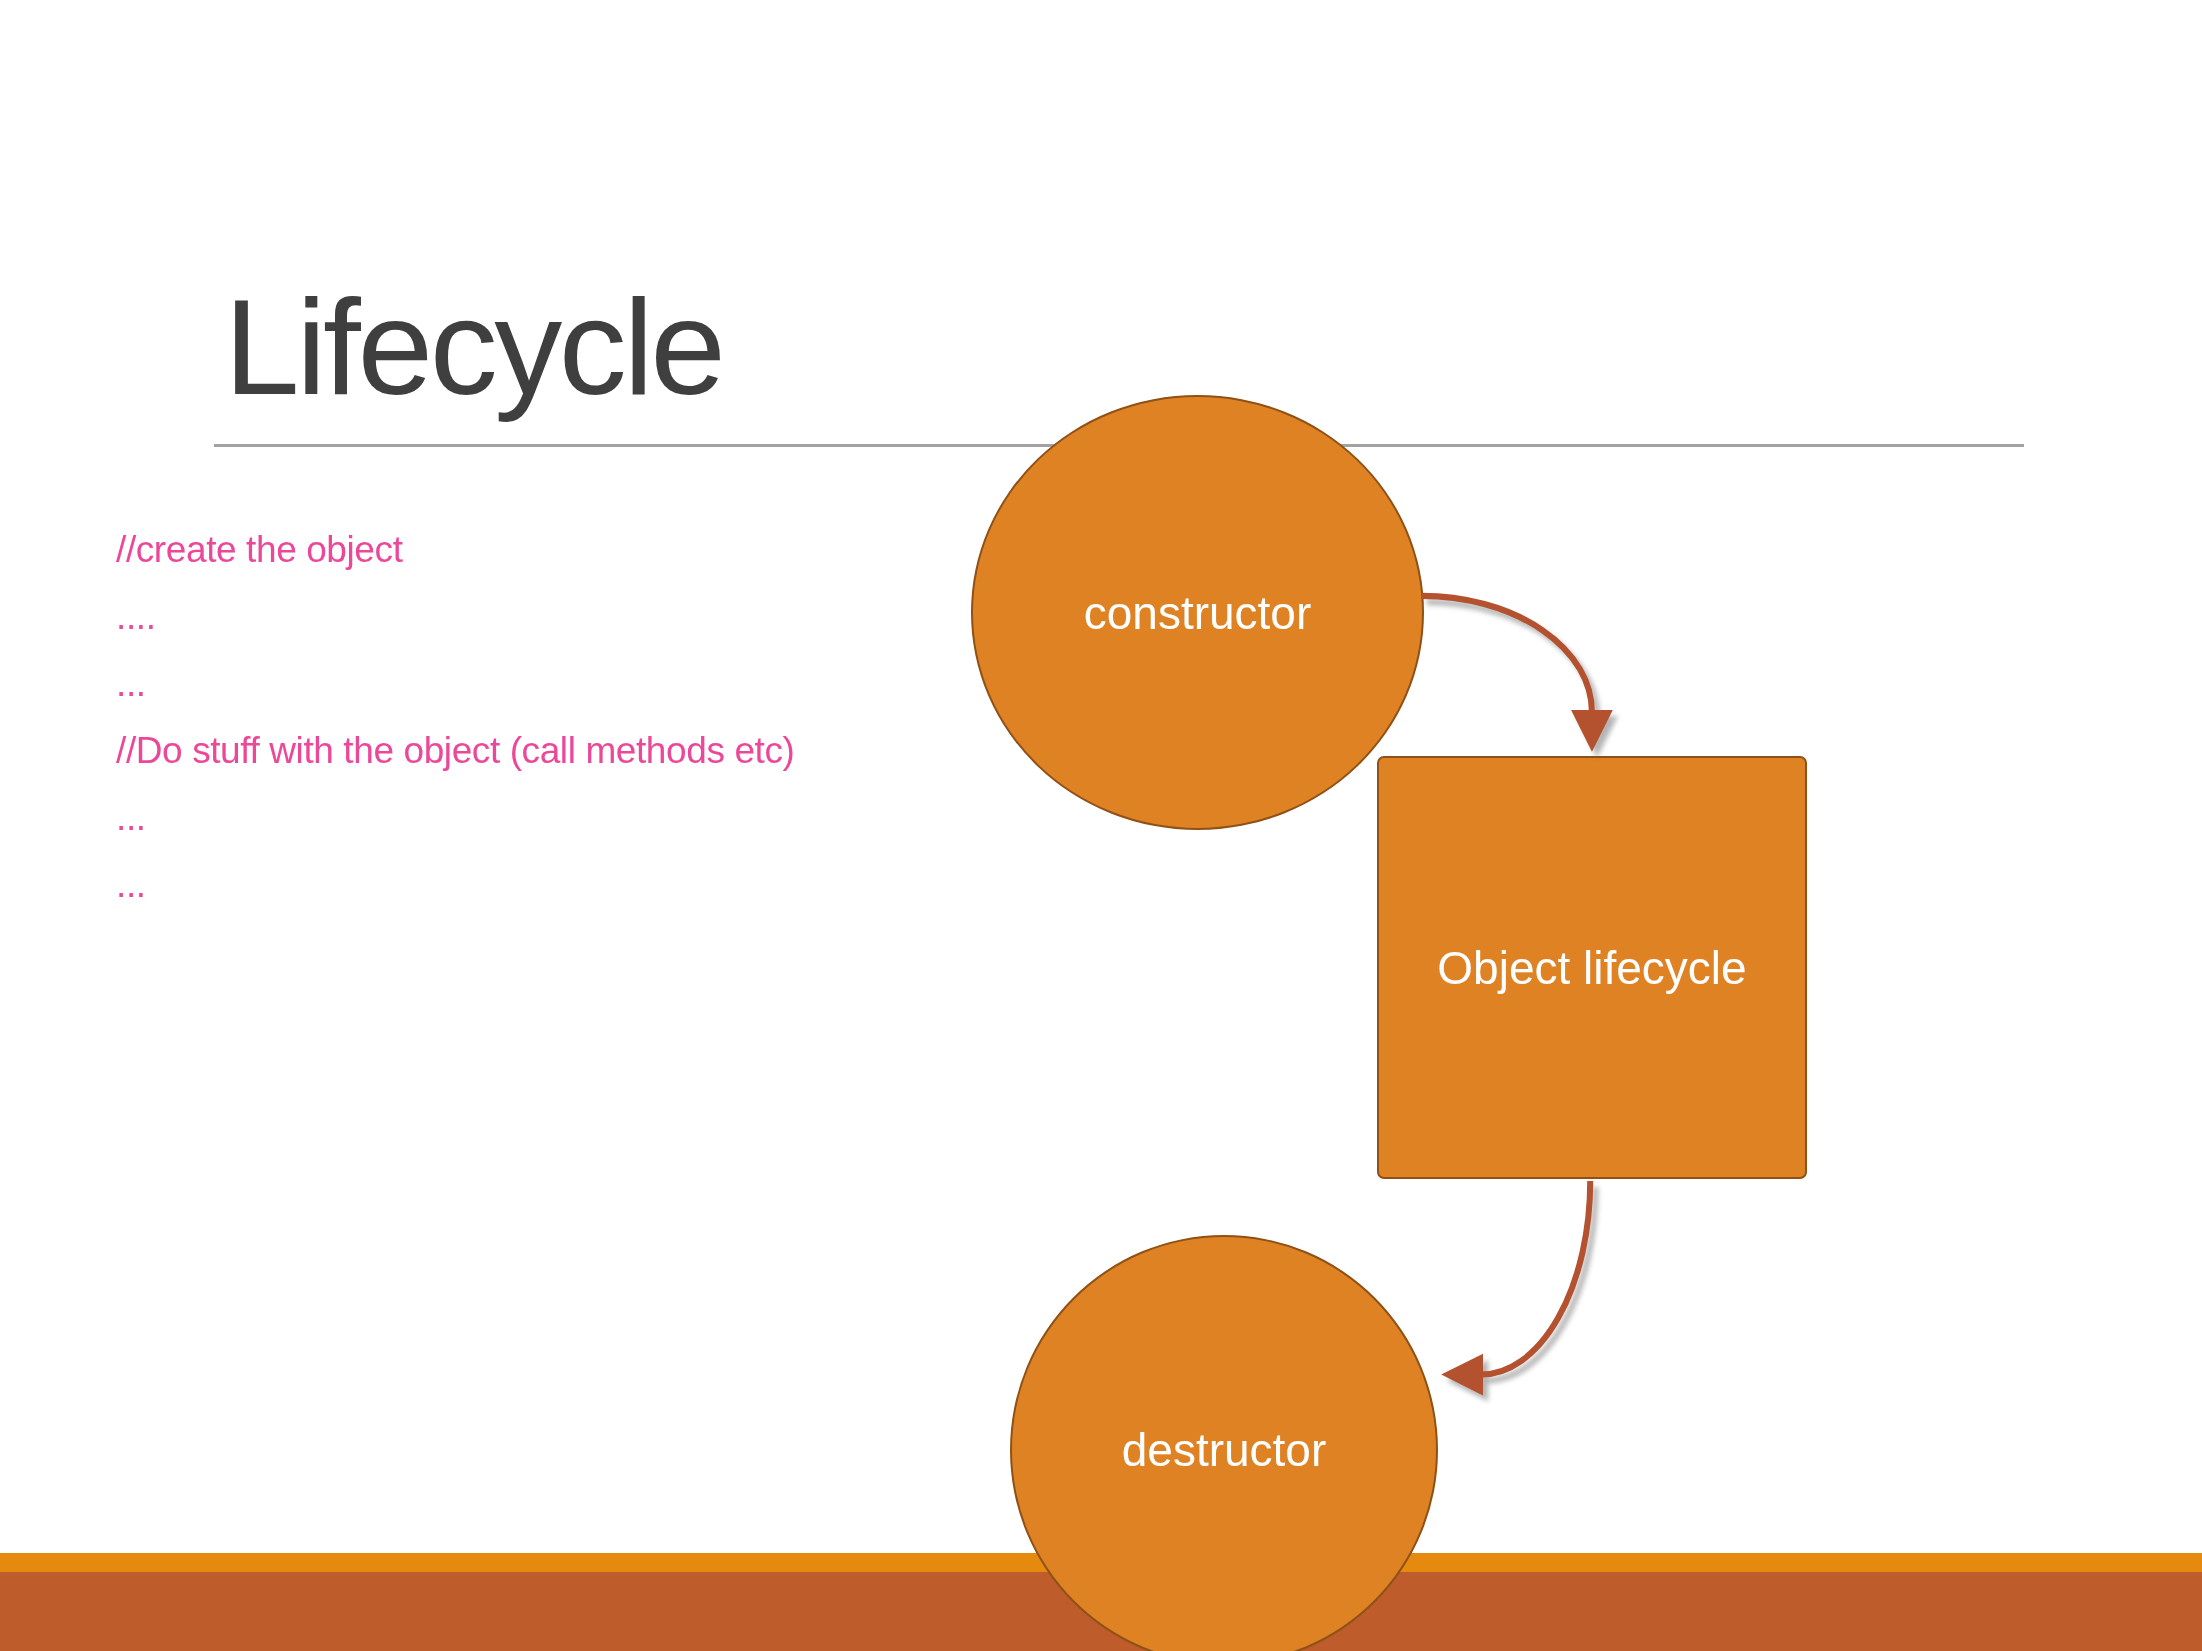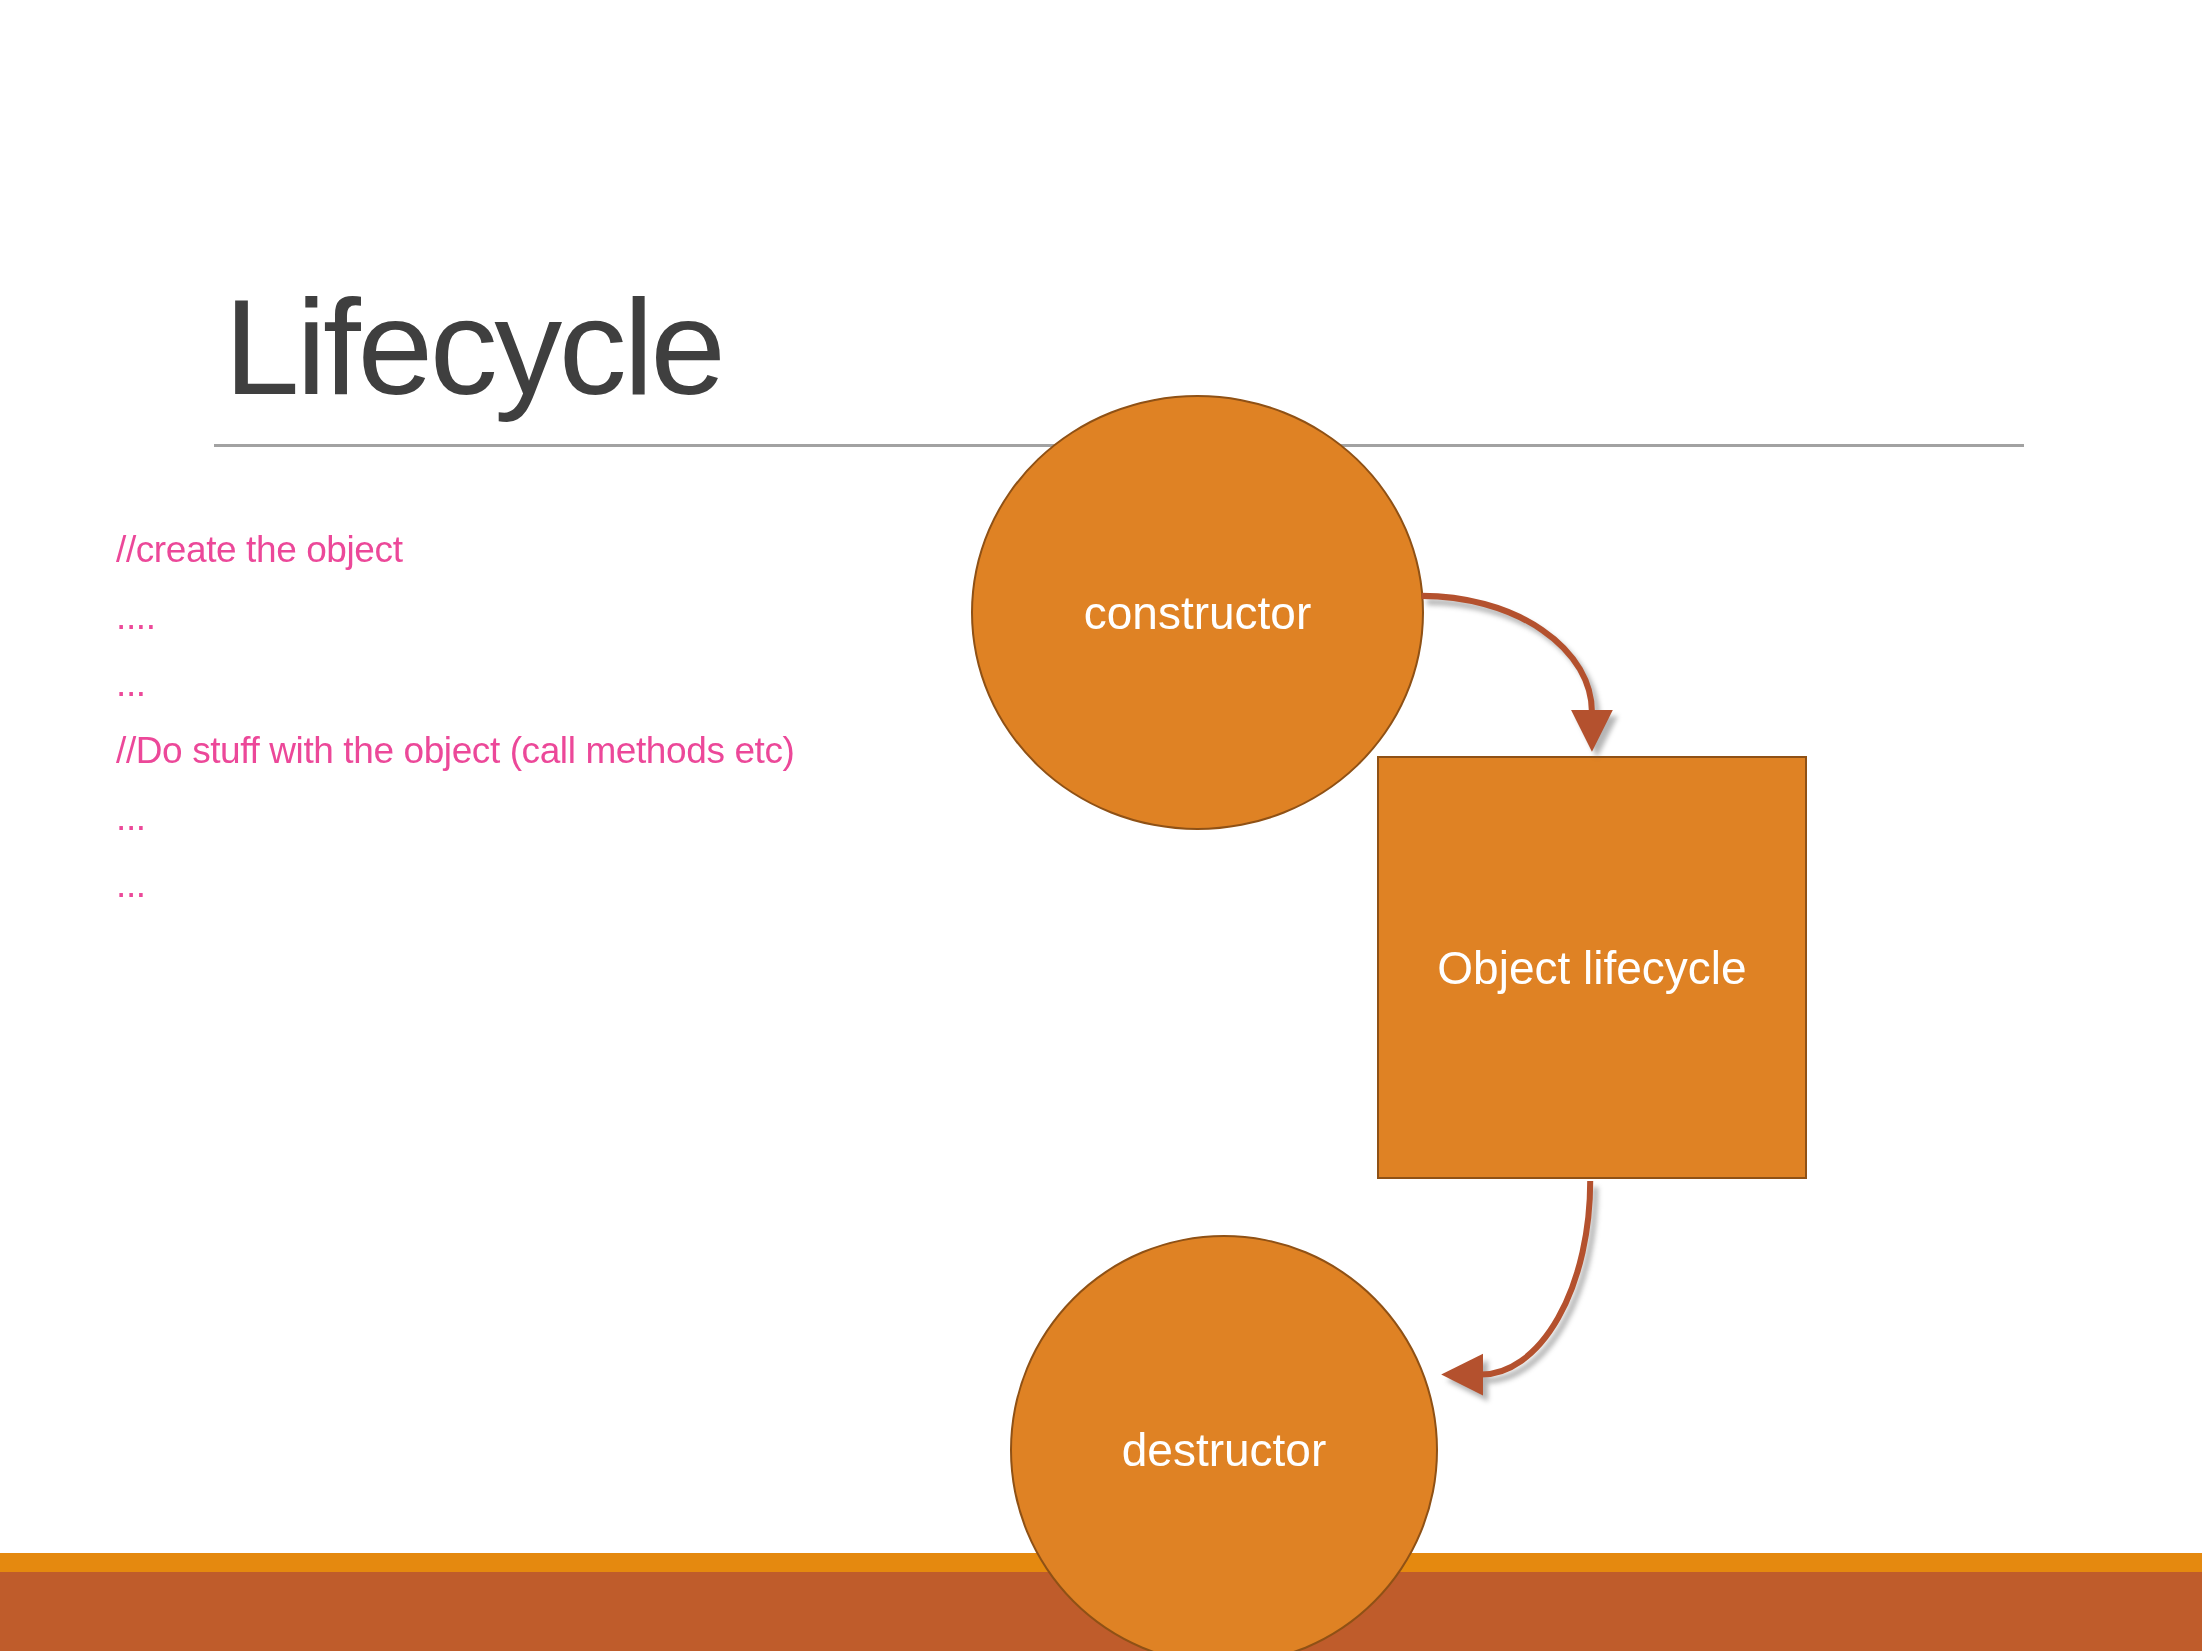--- a/index.html
+++ b/index.html
@@ -67,21 +67,21 @@
     background: var(--shape-fill, #DF8224);
     border: 2.6px solid var(--shape-border, #8F5115);
     color: #ffffff;
     font-size: 46px;
     z-index: 4;
     text-align: center;
   }
   .ellipse { border-radius: 50%; text-align: center; }
 
   #constructor-ellipse { left: 971px; top: 367px;  width: 453px; height: 435px; }
-  #lifecycle-square    { left: 1377px; top: 728px;  width: 430px; height: 423px; }
+  #lifecycle-square    { left: 1377px; top: 728px;  width: 430px; height: 423px; border-radius: 7px; }
   #destructor-ellipse  { left: 1010px; top: 1207px; width: 428px; height: 430px; }
 
   #flow-arrows-svg {
     left: 0; top: 0;
     width: 2203px; height: 1652px;
     z-index: 5;
     pointer-events: none;
   }
   .flow-arrow {
     fill: none;

